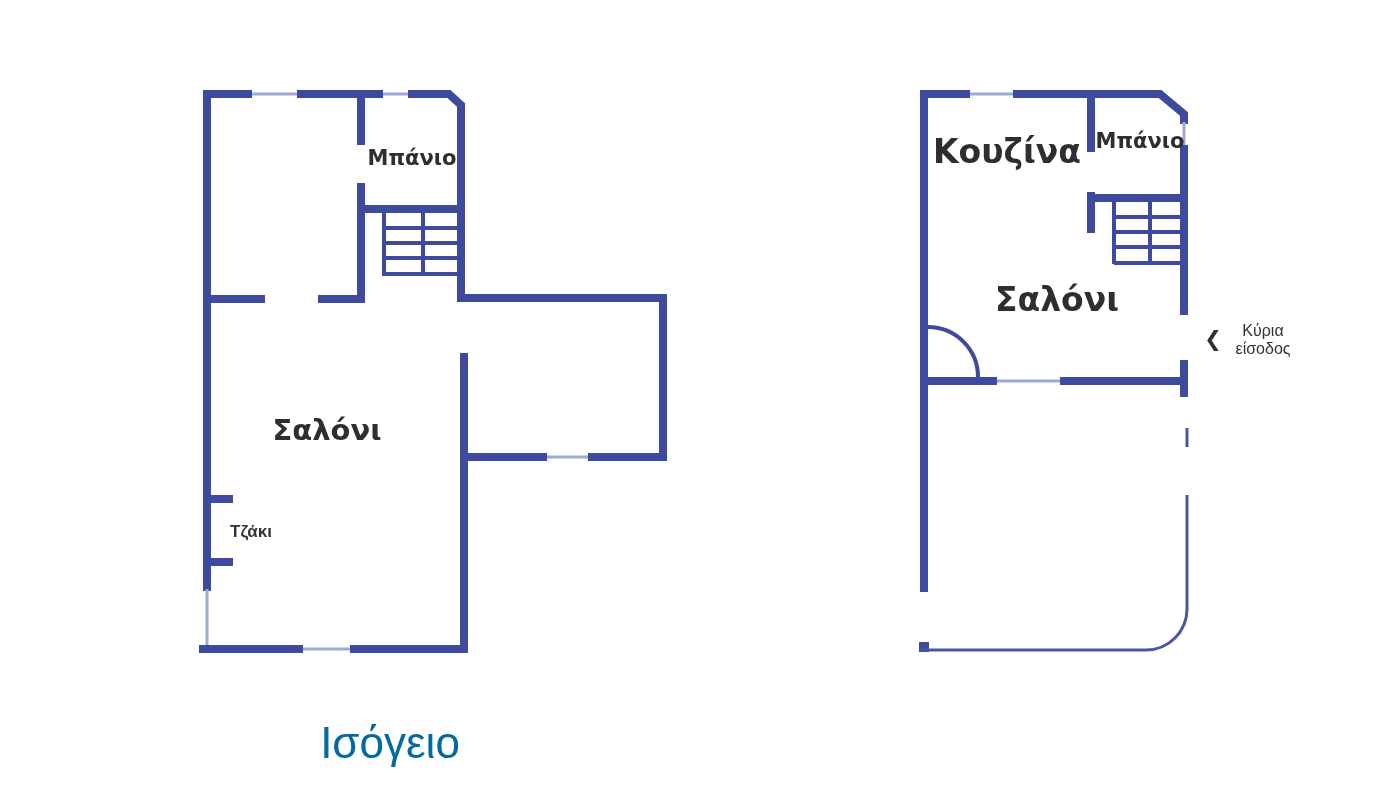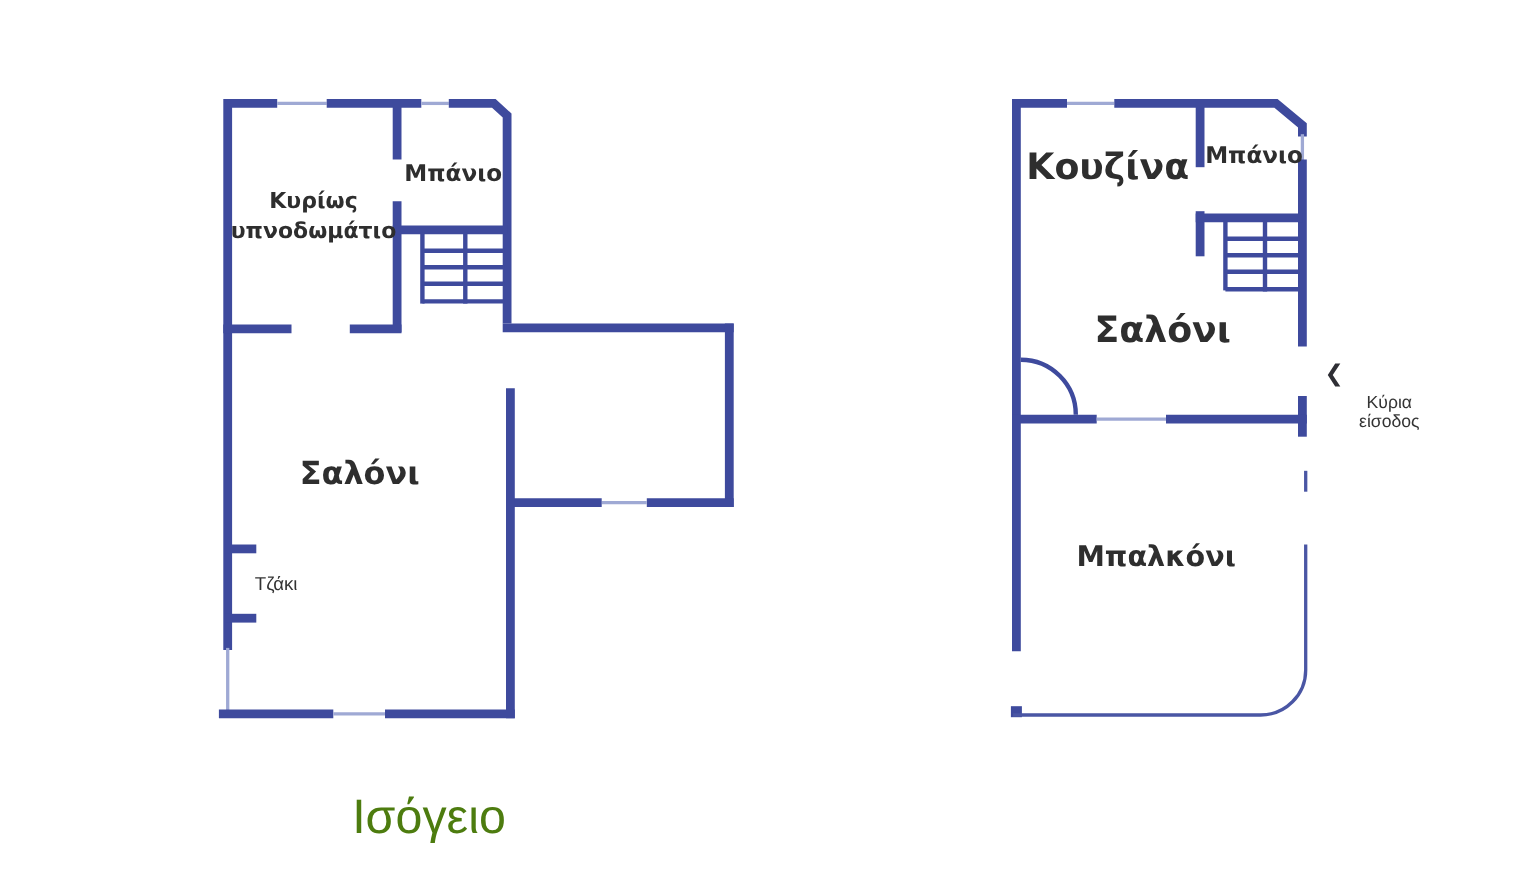--- a/index.html
+++ b/index.html
@@ -22,28 +22,28 @@
   .arc{stroke:var(--wall);stroke-width:4;fill:none;}
   .rail{stroke:var(--railing);stroke-width:3;fill:none;}
   .stub{fill:var(--wall);}
   .lbl{
     position:absolute;transform:translate(-50%,-50%);
     color:var(--label);text-align:center;white-space:nowrap;
     font-weight:bold;line-height:1.35;
   }
   .lbl.wrap{white-space:normal;}
   .lbl.small{font-size:21px;}
-  .lbl.plain{font-weight:normal;color:var(--text);font-family:"Liberation Sans",sans-serif;}
+  .lbl.plain{font-weight:bold;color:var(--text);font-family:"Liberation Sans",sans-serif;}
   .room-lg{font-size:33px;}
   .room-xl{font-size:29px;}
   .room-md{font-size:20px;}
   .title{
     position:absolute;transform:translate(-50%,-50%);
     font-family:"Liberation Sans",sans-serif;font-size:44px;font-weight:400;
-    color:#4d7c0f;white-space:nowrap;
+    color:#0369a1;white-space:nowrap;
   }
   .chevron{
     position:absolute;transform:translate(-50%,-50%);
     font-size:21px;font-weight:bold;color:#2e2e34;
   }
   .entrance{
     position:absolute;transform:translate(-50%,-50%);
     font-family:"Liberation Sans",sans-serif;font-size:16px;color:var(--text);
     text-align:center;line-height:1.15;
   }
@@ -121,29 +121,27 @@
       </g>
 
       <path class="arc" d="M928,327 A50,50 0 0 1 978,377"></path>
 
       <rect class="stub" x="919" y="642" width="10" height="10"></rect>
       <path class="rail" d="M921,650 L1146,650 A41,41 0 0 0 1187,609 L1187,495"></path>
       <path class="rail" d="M1187,447 L1187,428"></path>
     </g>
   </svg>
 
-  <div class="lbl wrap room-md" style="left:285px;top:196px;width:170px;">Κυρίως υπνοδωμάτιο</div>
   <div class="lbl small" style="left:412px;top:158px;">Μπάνιο</div>
   <div class="lbl room-xl" style="left:327px;top:431px;">Σαλόνι</div>
   <div class="lbl plain" style="left:251px;top:532px;font-size:17px;">Τζάκι</div>
   <div class="title" style="left:390px;top:743px;">Ισόγειο</div>
 
   <div class="lbl room-lg" style="left:1007px;top:152px;">Κουζίνα</div>
   <div class="lbl small" style="left:1140px;top:141px;">Μπάνιο</div>
   <div class="lbl room-lg" style="left:1057px;top:300px;">Σαλόνι</div>
-  <div class="lbl" style="left:1051px;top:507px;font-size:26px;">Μπαλκόνι</div>
   <div class="chevron" style="left:1213px;top:339px;">❮</div>
-  <div class="entrance" style="left:1263px;top:340px;margin-top:36px;">
+  <div class="entrance" style="left:1263px;top:340px;">
     <span>Κύρια</span>
     <span>είσοδος</span>
   </div>
 
 </div>
 
 </body></html>

